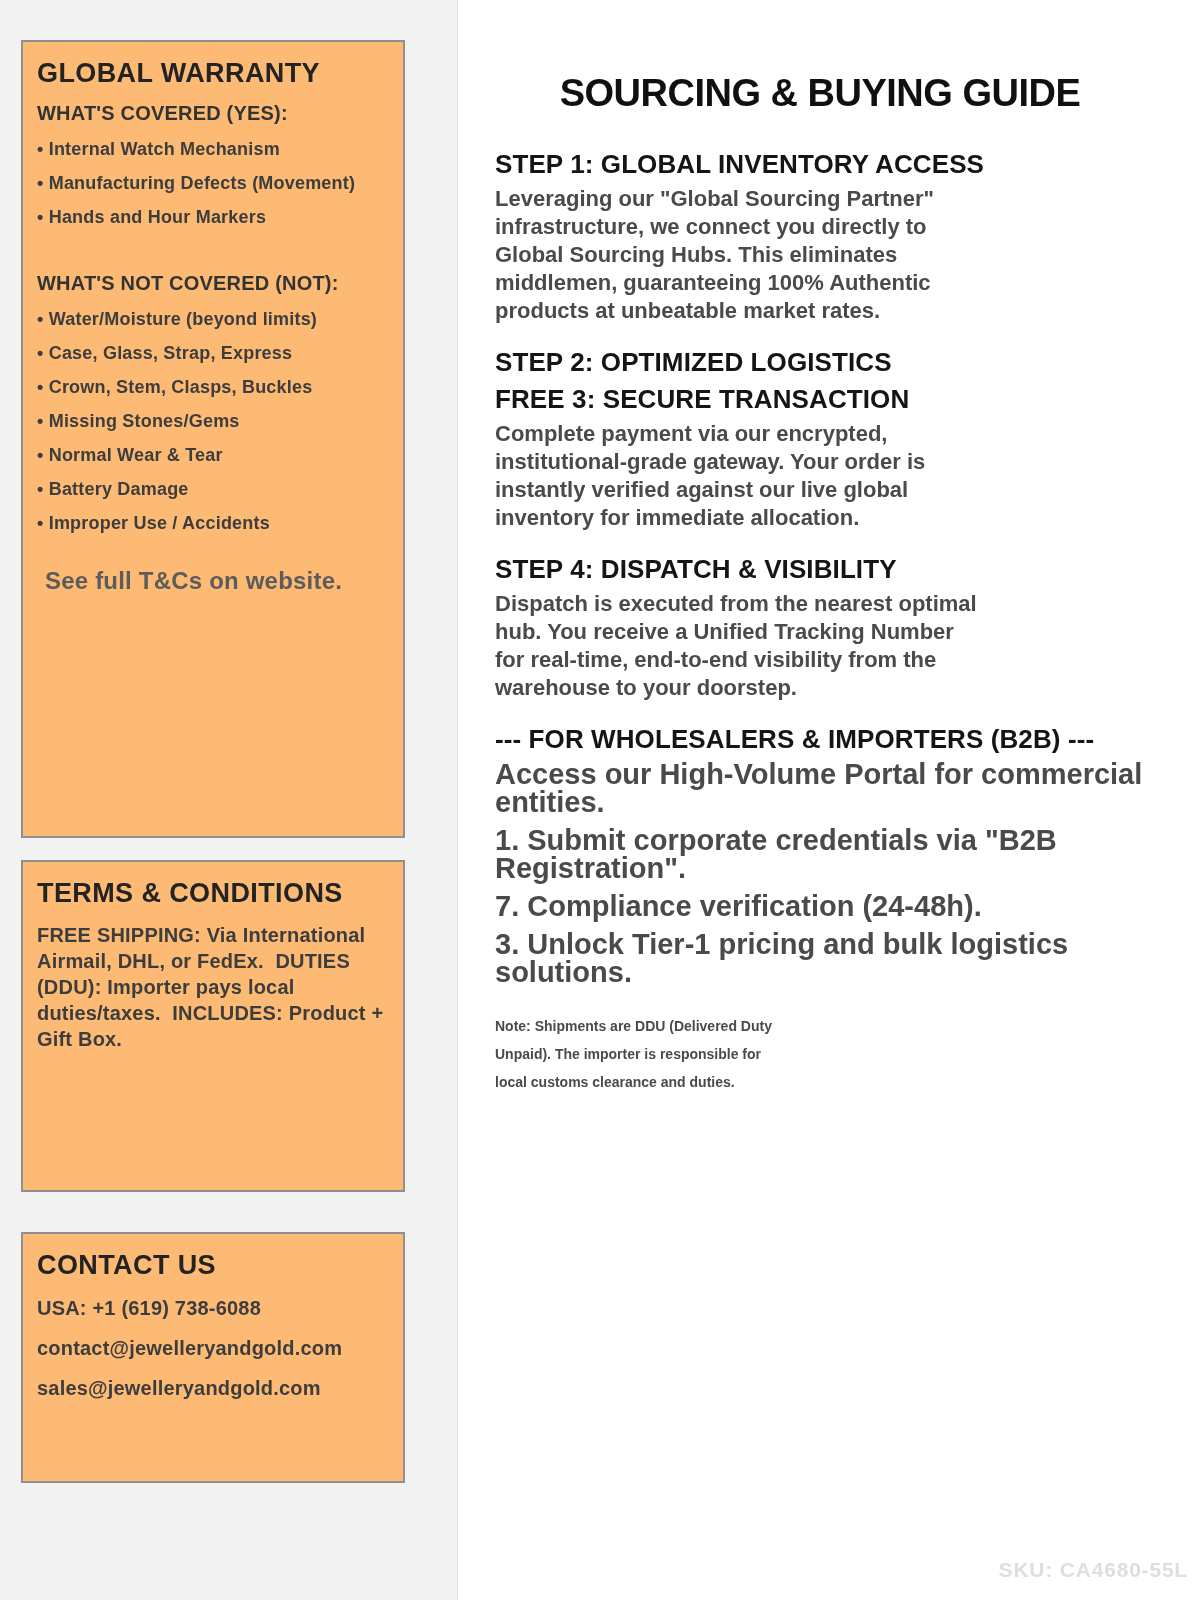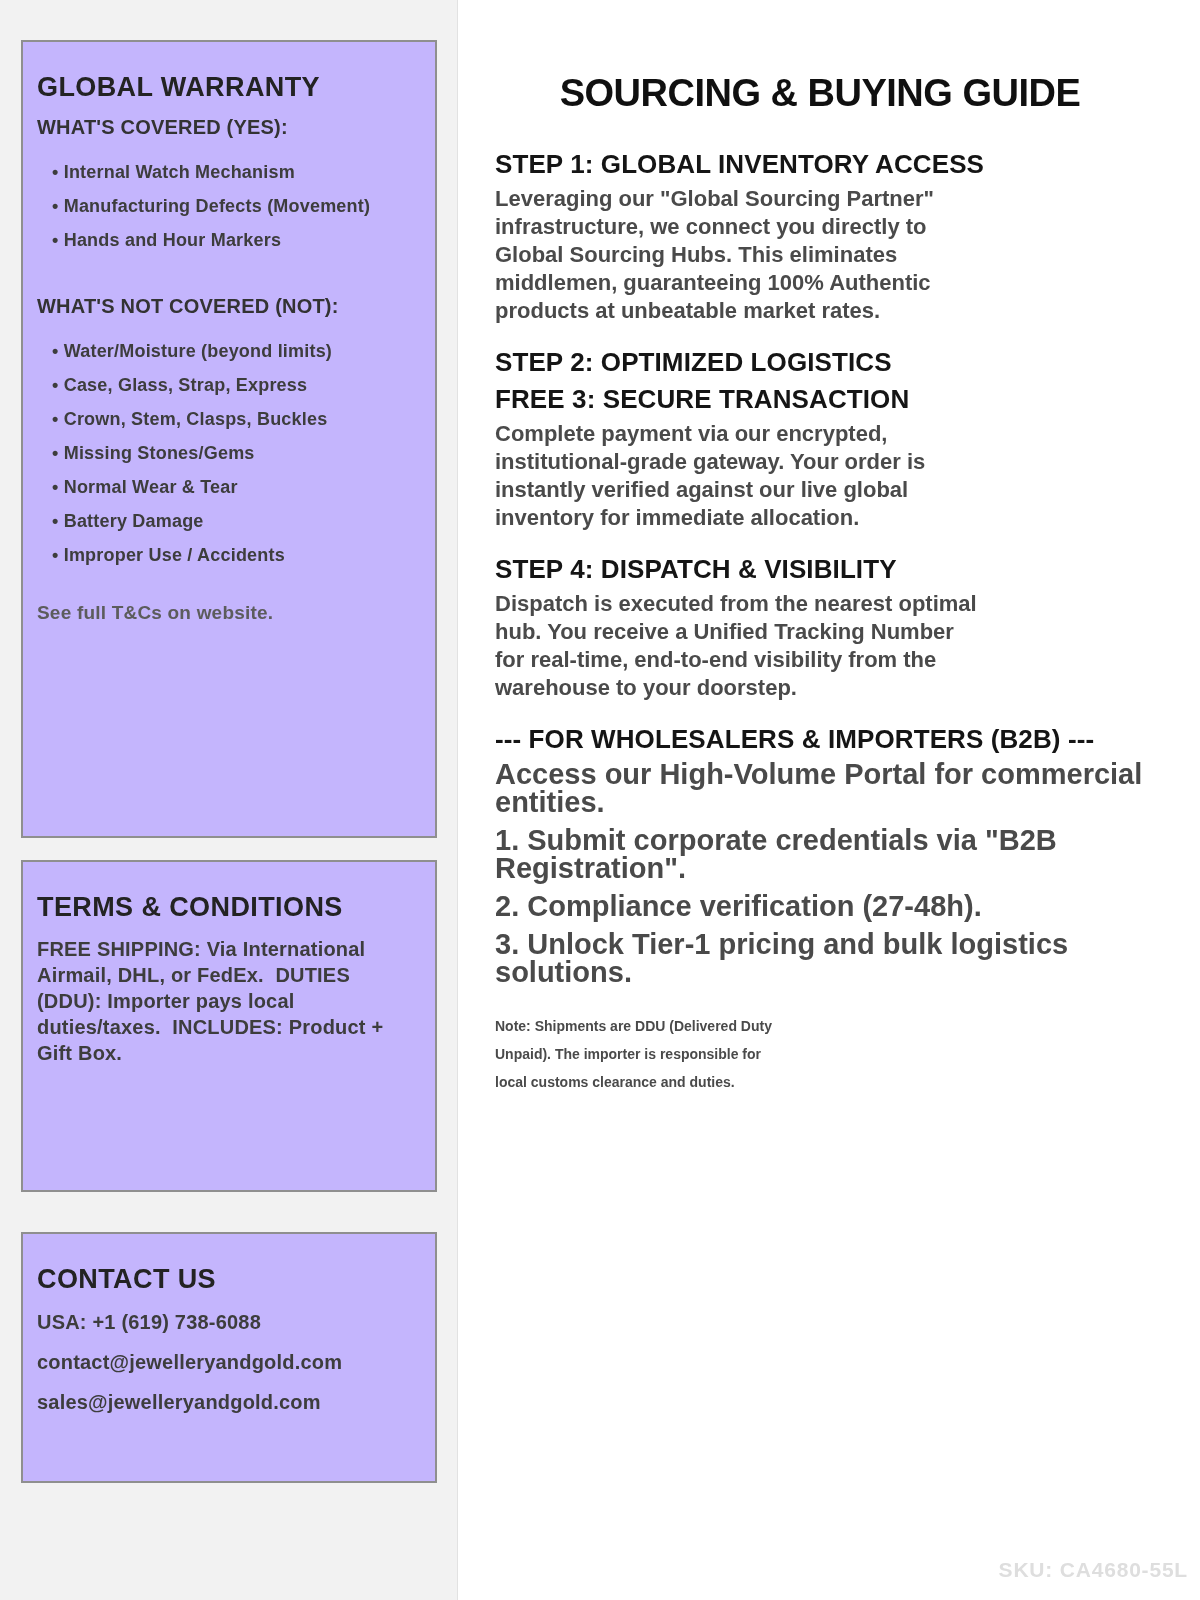--- a/index.html
+++ b/index.html
@@ -13,55 +13,56 @@
 
   
   .sidebar {
     position: absolute; left: 0; top: 0;
     width: 458px; height: 1600px;
     background: #f2f2f2;
     border-right: 1px solid #e2e2e2;
     box-sizing: border-box;
   }
   .side-box {
-    position: absolute; left: 21px; width: 416px;
+    position: absolute; left: 21px; width: 384px;
     box-sizing: border-box;
-    background: #c4b5fd;
+    background: #fdba74;
     border: 2px solid #8f8f8f;
-    padding: 28px 16px 0 14px;
+    padding: 14px 16px 0 14px;
   }
   .box-warranty { top: 40px;   height: 798px; }
   .box-terms    { top: 860px;  height: 332px; }
   .box-contact  { top: 1232px; height: 251px; }
 
   .side-box h2 {
     margin: 0 0 10px 0;
     font-size: 27px; line-height: 34px;
     font-weight: 700; color: #232323;
     letter-spacing: 0.4px;
   }
   .box-sub {
     margin: 8px 0 6px 0;
     font-size: 20px; line-height: 26px;
     font-weight: 700; color: #333333;
     letter-spacing: 0.2px;
   }
   .box-sub.second { margin-top: 36px; }
-  .side-list { list-style: none; margin: 15px; padding: 0; }
+  .side-list { list-style: none; margin: 0; padding: 0; }
   .side-list li {
     font-size: 18px; line-height: 34px;
     font-weight: 700; color: #3d3d3d;
     letter-spacing: 0.2px;
   }
   .side-list li::before { content: "\2022\00a0"; color: #3d3d3d; }
   .box-footnote {
     margin-top: 28px;
-    font-size: 19px; line-height: 25px;
+    font-size: 24px; line-height: 25px;
     font-weight: 700; color: #5c5c5c;
     letter-spacing: 0.2px;
+    margin-left: 8px;
   }
   .terms-body {
     margin: 12px 0 0 0;
     font-size: 20px; line-height: 26px;
     font-weight: 700; color: #3d3d3d;
     letter-spacing: 0.2px;
     white-space: pre-wrap;
   }
   .contact-line {
     margin: 0 0 15px 0;
@@ -193,21 +194,21 @@
 for real-time, end-to-end visibility from the
 warehouse to your doorstep.</p>
   </div>
 
   <div class="b2b">
     <h3 class="step-heading b2b-heading">--- FOR WHOLESALERS &amp; IMPORTERS (B2B) ---</h3>
     <p class="b2b-intro">Access our High-Volume Portal for commercial
 entities.</p>
     <p class="b2b-item">1. Submit corporate credentials via "B2B
 Registration".</p>
-    <p class="b2b-item">2. Compliance verification (27-48h).</p>
+    <p class="b2b-item">7. Compliance verification (24-48h).</p>
     <p class="b2b-item">3. Unlock Tier-1 pricing and bulk logistics
 solutions.</p>
     <p class="b2b-note">Note: Shipments are DDU (Delivered Duty
 Unpaid). The importer is responsible for
 local customs clearance and duties.</p>
   </div>
 </div>
 
 <div class="sku">SKU: CA4680-55L</div>
 

